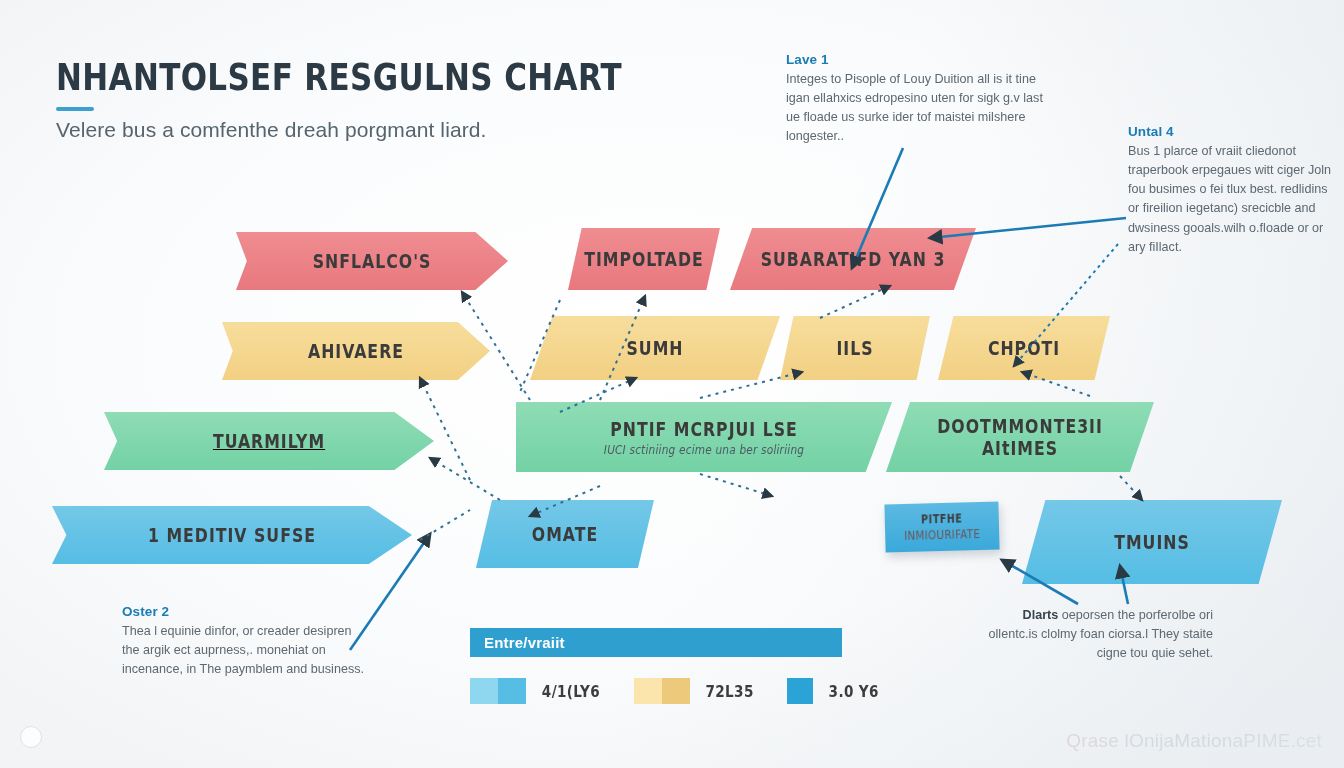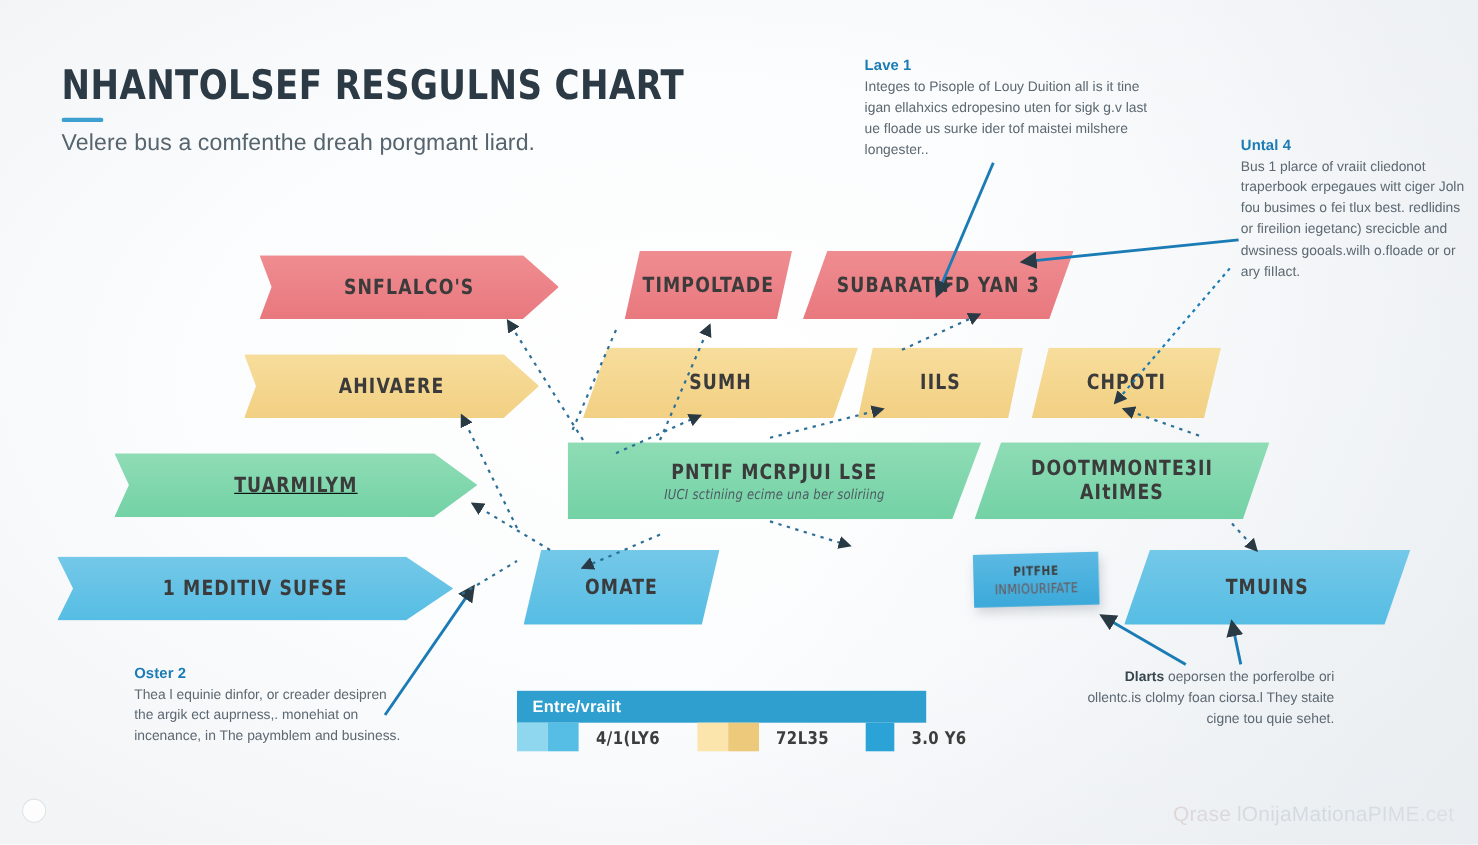--- a/index.html
+++ b/index.html
@@ -106,37 +106,37 @@
   #bar-iils        { left: 780px; top: 316px; width: 150px; height: 64px; }
   #bar-chpoti      { left: 938px; top: 316px; width: 172px; height: 64px; }
 
   #bar-tuarmilym   { left: 104px; top: 412px; width: 330px; height: 58px; text-decoration: underline; }
   #bar-pntif       { left: 516px; top: 402px; width: 376px; height: 70px; }
   #bar-dootm       { left: 886px; top: 402px; width: 268px; height: 70px; }
 
   #bar-meditiv     { left: 52px; top: 506px; width: 360px; height: 58px; }
   #bar-omate       { left: 476px; top: 500px; width: 178px; height: 68px; }
   #bar-quohi       { left: 644px; top: 500px; width: 246px; height: 68px; }
-  #bar-tmuins      { left: 1022px; top: 500px; width: 260px; height: 68px; }
+  #bar-tmuins      { left: 1022px; top: 500px; width: 260px; height: 84px; }
 
   
   #bar-pitfhe {
     left: 885px; top: 503px; width: 114px; height: 48px;
     transform: rotate(-1.5deg);
   }
   #bar-pitfhe .lbl { font-size: 11.5px; letter-spacing: .6px; line-height:1.25; }
 
   
   #legend { position: absolute; left: 470px; top: 628px; width: 372px; z-index: 6; }
   #legend-bar {
     background: #2e9fce; color: #ffffff;
     font-size: 15px; font-weight: 700; letter-spacing: .2px;
     padding: 6px 0 6px 14px; height:29px;
   }
-  #legend-items { display:flex; align-items:center; }
+  #legend-items { display:flex; align-items:center; margin-top: 21px; }
   .legend-item { display:flex; align-items:center; }
   .legend-item + .legend-item { margin-left: 32px; }
   .sw { display:flex; width: 56px; height: 26px; }
   .sw span { flex: 1 1 50%; height: 100%; }
   .legend-text {
     margin-left: 14px; font-size: 16px; color: #3d3d3d; font-weight: 600;
     font-family: "DejaVu Sans Condensed","Liberation Sans",sans-serif;
     letter-spacing: .4px; transform: scaleX(.94); white-space: nowrap;
   }
 

